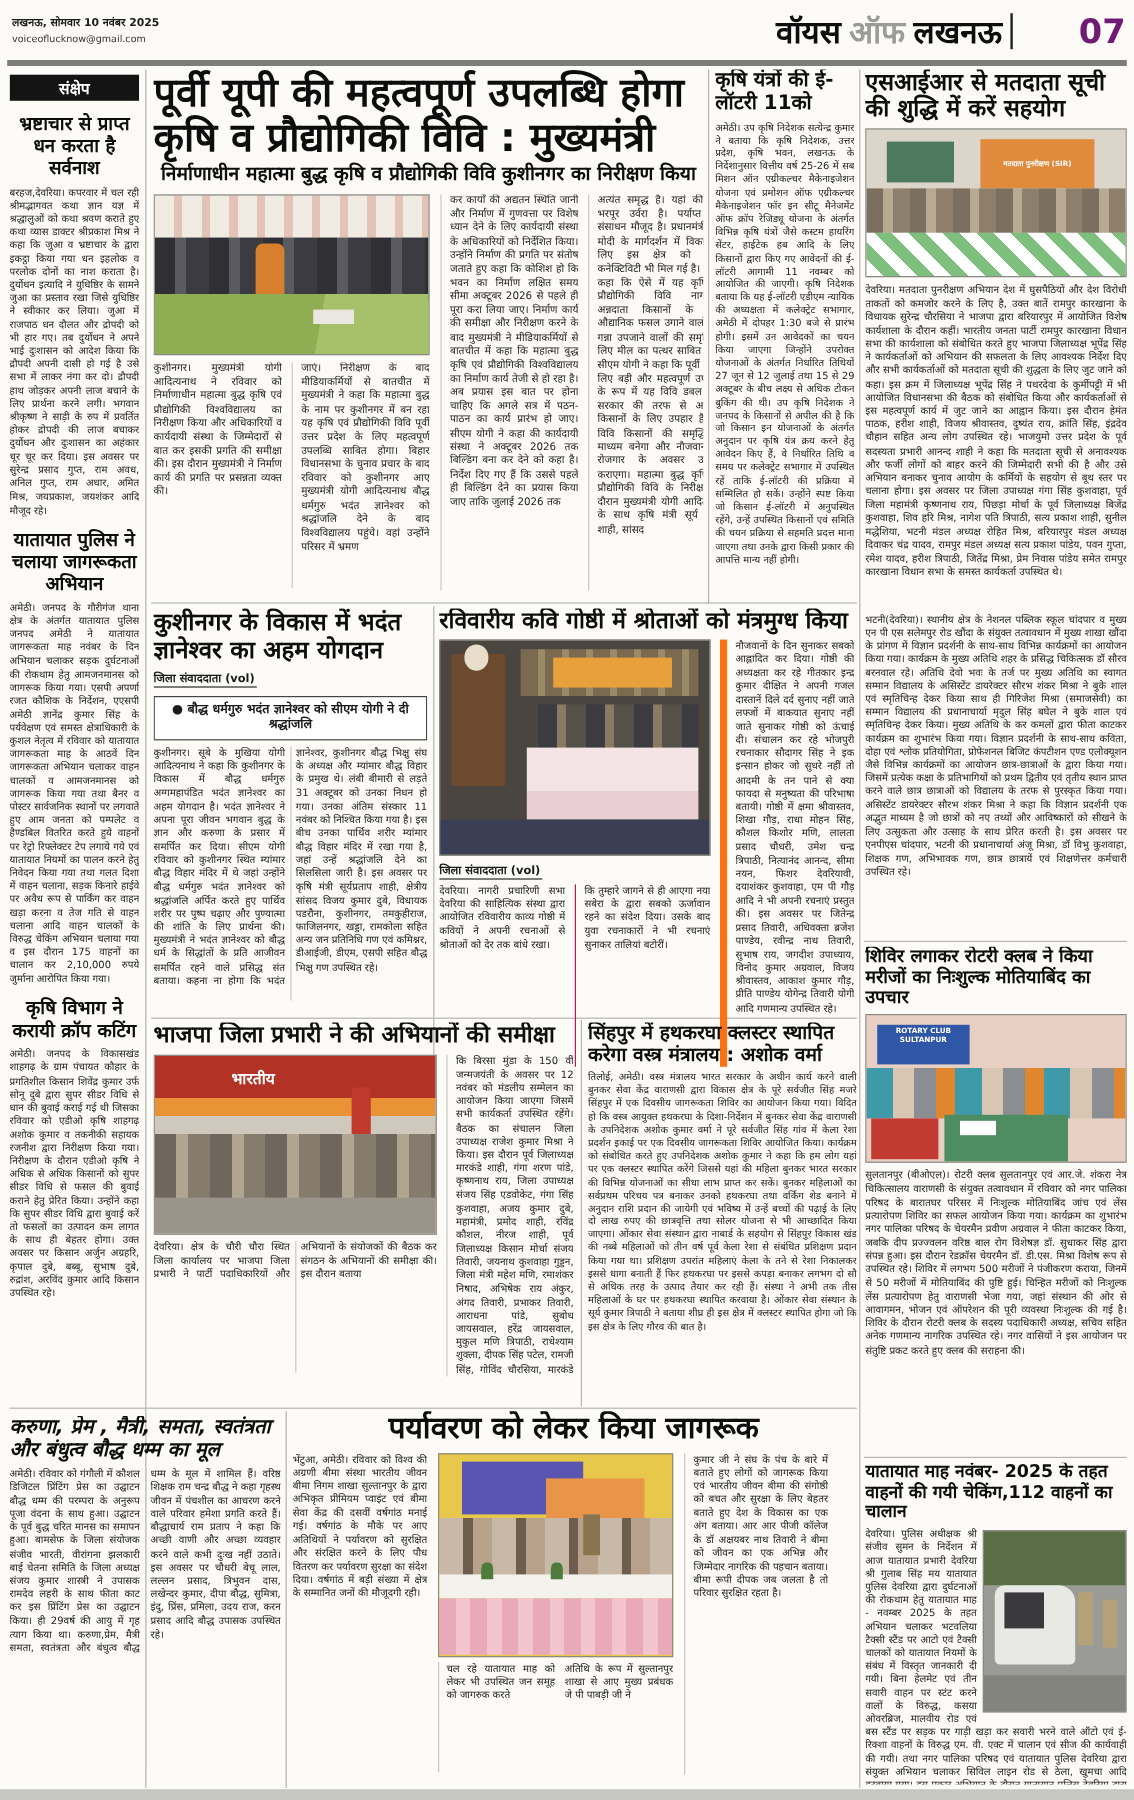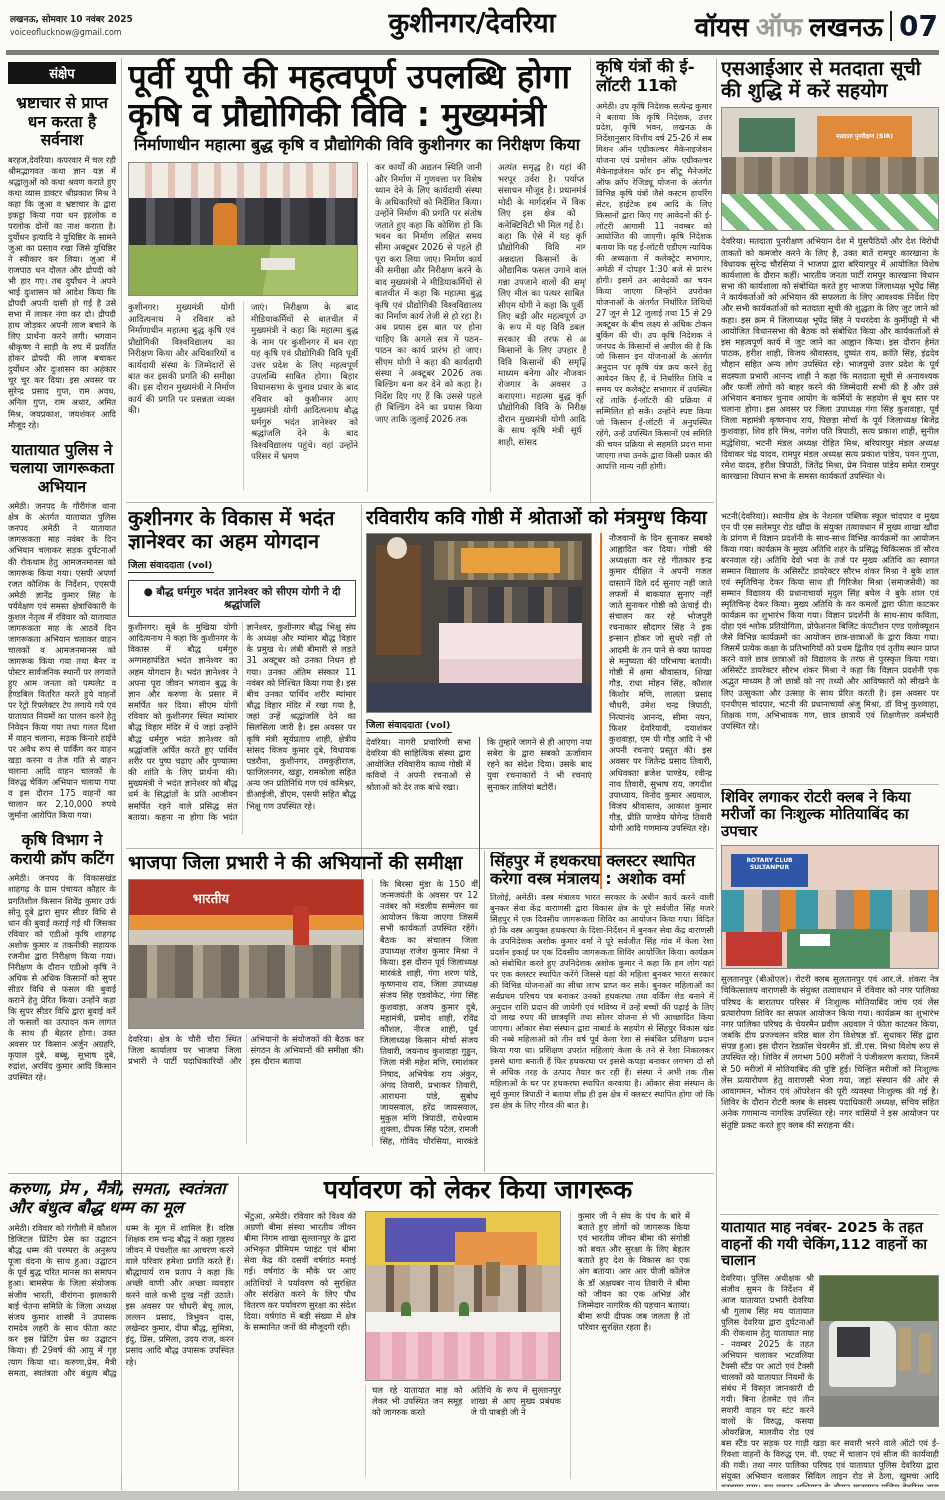--- a/index.html
+++ b/index.html
@@ -20,27 +20,26 @@
 </style>
 </head>
 <body>
 
 <div class="page">
 
   <div class="abs" style="left:10px;top:12px;width:170px;">
     <div style="font-size:9px;font-weight:bold;">लखनऊ, सोमवार 10 नवंबर 2025</div>
     <div style="font-size:8px;color:#333;margin-top:3px;">voiceoflucknow@gmail.com</div>
   </div>
-  <div class="abs hl" style="left:262px;top:8px;width:420px;text-align:center;font-size:27px;">कुशीनगर/देवरिया</div>
   <div class="abs masthead" style="left:630px;top:6px;width:308px;">
     <span class="hl" style="font-size:26px;">वॉयस</span>
     <span class="hl" style="font-size:26px;color:#9b9b97;">ऑफ</span>
     <span class="hl" style="font-size:26px;">लखनऊ</span>
     <span style="width:2px;height:30px;background:#222;display:inline-block;transform:translateY(5px);"></span>
-    <span class="hl" style="font-size:28px;color:#0f172a;">07</span>
+    <span class="hl" style="font-size:28px;color:#701a75;margin-left:48px;">07</span>
   </div>
   <div class="abs" style="left:6px;top:50px;width:933px;height:5px;background:#7e7e79;"></div>
 
   <div class="abs" style="left:8px;top:62px;width:108px;height:1108px;overflow:hidden;">
     <div class="sankshep-box">संक्षेप</div>
     <div>
       <div class="side-head">भ्रष्टाचार से प्राप्त धन करता है सर्वनाश</div>
       <div class="body-txt" style="font-size:8.3px;">बरहज,देवरिया। कपरवार में चल रही श्रीमद्भागवत कथा ज्ञान यज्ञ में श्रद्धालुओं को कथा श्रवण कराते हुए कथा व्यास डाक्टर श्रीप्रकाश मिश्र ने कहा कि जुआ व भ्रष्टाचार के द्वारा इकट्ठा किया गया धन इहलोक व परलोक दोनों का नाश कराता है। दुर्योधन इत्यादि ने युधिष्ठिर के सामने जुआ का प्रस्ताव रखा जिसे युधिष्ठिर ने स्वीकार कर लिया। जुआ में राजपाठ धन दौलत और द्रोपदी को भी हार गए। तब दुर्योधन ने अपने भाई दुःशासन को आदेश किया कि द्रौपदी अपनी दासी हो गई है उसे सभा में लाकर नंगा कर दो। द्रौपदी हाथ जोड़कर अपनी लाज बचाने के लिए प्रार्थना करने लगी। भगवान श्रीकृष्ण ने साड़ी के रुप में प्रवर्तित होकर द्रोपदी की लाज बचाकर दुर्योधन और दुःशासन का अहंकार चूर चूर कर दिया। इस अवसर पर सुरेन्द्र प्रसाद गुप्त, राम अवध, अनिल गुप्त, राम अधार, अमित मिश्र, जयप्रकाश, जयशंकर आदि मौजूद रहे।</div>
     </div>
     <div>
@@ -129,21 +128,21 @@
           <div class="abs" style="left:36%;top:30%;width:60%;height:22%;background:repeating-linear-gradient(90deg,#3b3b41 0 16px,#8a7a64 16px 24px,#55504a 24px 40px);"></div>
           <div class="abs" style="left:32%;top:50%;width:64%;height:34%;background:linear-gradient(180deg,#f4e4e6 0 60%,#e9cfd4 60% 100%);"></div>
           <div class="abs" style="left:0;top:84%;width:100%;height:16%;background:#3a3f55;"></div>
         </div>
         <div><span class="byline">जिला संवाददाता (vol)</span></div>
         <div style="display:flex;gap:8px;">
           <div class="body-txt" style="width:109px;font-size:8.4px;height:152px;">देवरिया। नागरी प्रचारिणी सभा देवरिया की साहित्यिक संस्था द्वारा आयोजित रविवारीय काव्य गोष्ठी में कवियों ने अपनी रचनाओं से श्रोताओं को देर तक बांधे रखा।</div>
           <div class="body-txt" style="width:109px;font-size:8.4px;height:152px;border-left:1px solid #be185d;padding-left:7px;">कि तुम्हारे जागने से ही आएगा नया सबेरा के द्वारा सबको ऊर्जावान रहने का संदेश दिया। उसके बाद युवा रचनाकारों ने भी रचनाएं सुनाकर तालियां बटोरीं।</div>
         </div>
       </div>
-      <div style="width:112px;border-left:2px solid #f97316;padding-left:7px;">
+      <div style="width:112px;border-left:6px solid #f97316;padding-left:7px;">
         <div class="body-txt" style="font-size:8.4px;height:352px;">
           <span>नौजवानों के दिन सुनाकर सबको आह्लादित कर दिया। गोष्ठी की अध्यक्षता कर रहे गीतकार इन्द्र कुमार दीक्षित ने अपनी गजल दास्तानें दिले दर्द सुनाए नहीं जाते लफ्जों में बाकयात सुनाए नहीं जाते सुनाकर गोष्ठी को ऊंचाई दी। संचालन कर रहे भोजपुरी रचनाकार सौदागर सिंह ने इक इन्सान होकर जो सुधरे नहीं तो आदमी के तन पाने से क्या फायदा से मनुष्यता की परिभाषा बतायी।</span>
           <span>गोष्ठी में क्षमा श्रीवास्तव, शिखा गौड़, राधा मोहन सिंह, कौशल किशोर मणि, लालता प्रसाद चौधरी, उमेश चन्द्र त्रिपाठी, नित्यानंद आनन्द, सीमा नयन, फिशर देवरियावी, दयाशंकर कुशवाहा, एम पी गौड़ आदि ने भी अपनी रचनाएं प्रस्तुत की। इस अवसर पर जितेन्द्र प्रसाद तिवारी, अधिवक्ता ब्रजेश पाण्डेय, रवीन्द्र नाथ तिवारी, सुभाष राय, जगदीश उपाध्याय, विनोद कुमार अग्रवाल, विजय श्रीवास्तव, आकाश कुमार गौड़, प्रीति पाण्डेय योगेन्द्र तिवारी योगी आदि गणमान्य उपस्थित रहे।</span>
         </div>
       </div>
     </div>
   </div>
 
   <div class="abs" style="left:721px;top:507px;width:218px;height:274px;overflow:hidden;">
     <div class="body-txt" style="font-size:8.3px;margin-top:4px;">भटनी(देवरिया)। स्थानीय क्षेत्र के नेशनल पब्लिक स्कूल चांदपार व मुख्य एन पी एस सलेमपुर रोड खौंदा के संयुक्त तत्वावधान में मुख्य शाखा खौंदा के प्रांगण में विज्ञान प्रदर्शनी के साथ-साथ विभिन्न कार्यक्रमों का आयोजन किया गया। कार्यक्रम के मुख्य अतिथि शहर के प्रसिद्ध चिकित्सक डॉ सौरव बरनवाल रहे। अतिथि देवो भवः के तर्ज पर मुख्य अतिथि का स्वागत सम्मान विद्यालय के असिस्टेंट डायरेक्टर सौरभ शंकर मिश्रा ने बुके शाल एवं स्मृतिचिन्ह देकर किया साथ ही गिरिजेश मिश्रा (समाजसेवी) का सम्मान विद्यालय की प्रधानाचार्या मृदुल सिंह बघेल ने बुके शाल एवं स्मृतिचिन्ह देकर किया। मुख्य अतिथि के कर कमलों द्वारा फीता काटकर कार्यक्रम का शुभारंभ किया गया। विज्ञान प्रदर्शनी के साथ-साथ कविता, दोहा एवं श्लोक प्रतियोगिता, प्रोफेशनल बिजिट कंपटीशन एण्ड एलोक्यूशन जैसे विभिन्न कार्यक्रमों का आयोजन छात्र-छात्राओं के द्वारा किया गया। जिसमें प्रत्येक कक्षा के प्रतिभागियों को प्रथम द्वितीय एवं तृतीय स्थान प्राप्त करने वाले छात्र छात्राओं को विद्यालय के तरफ से पुरस्कृत किया गया। असिस्टेंट डायरेक्टर सौरभ शंकर मिश्रा ने कहा कि विज्ञान प्रदर्शनी एक अद्भुत माध्यम है जो छात्रों को नए तथ्यों और आविष्कारों को सीखने के लिए उत्सुकता और उत्साह के साथ प्रेरित करती है। इस अवसर पर एनपीएस चांदपार, भटनी की प्रधानाचार्या अंजू मिश्रा, डॉ विभु कुशवाहा, शिक्षक गण, अभिभावक गण, छात्र छात्रायें एवं शिक्षणेत्तर कर्मचारी उपस्थित रहे।</div>

